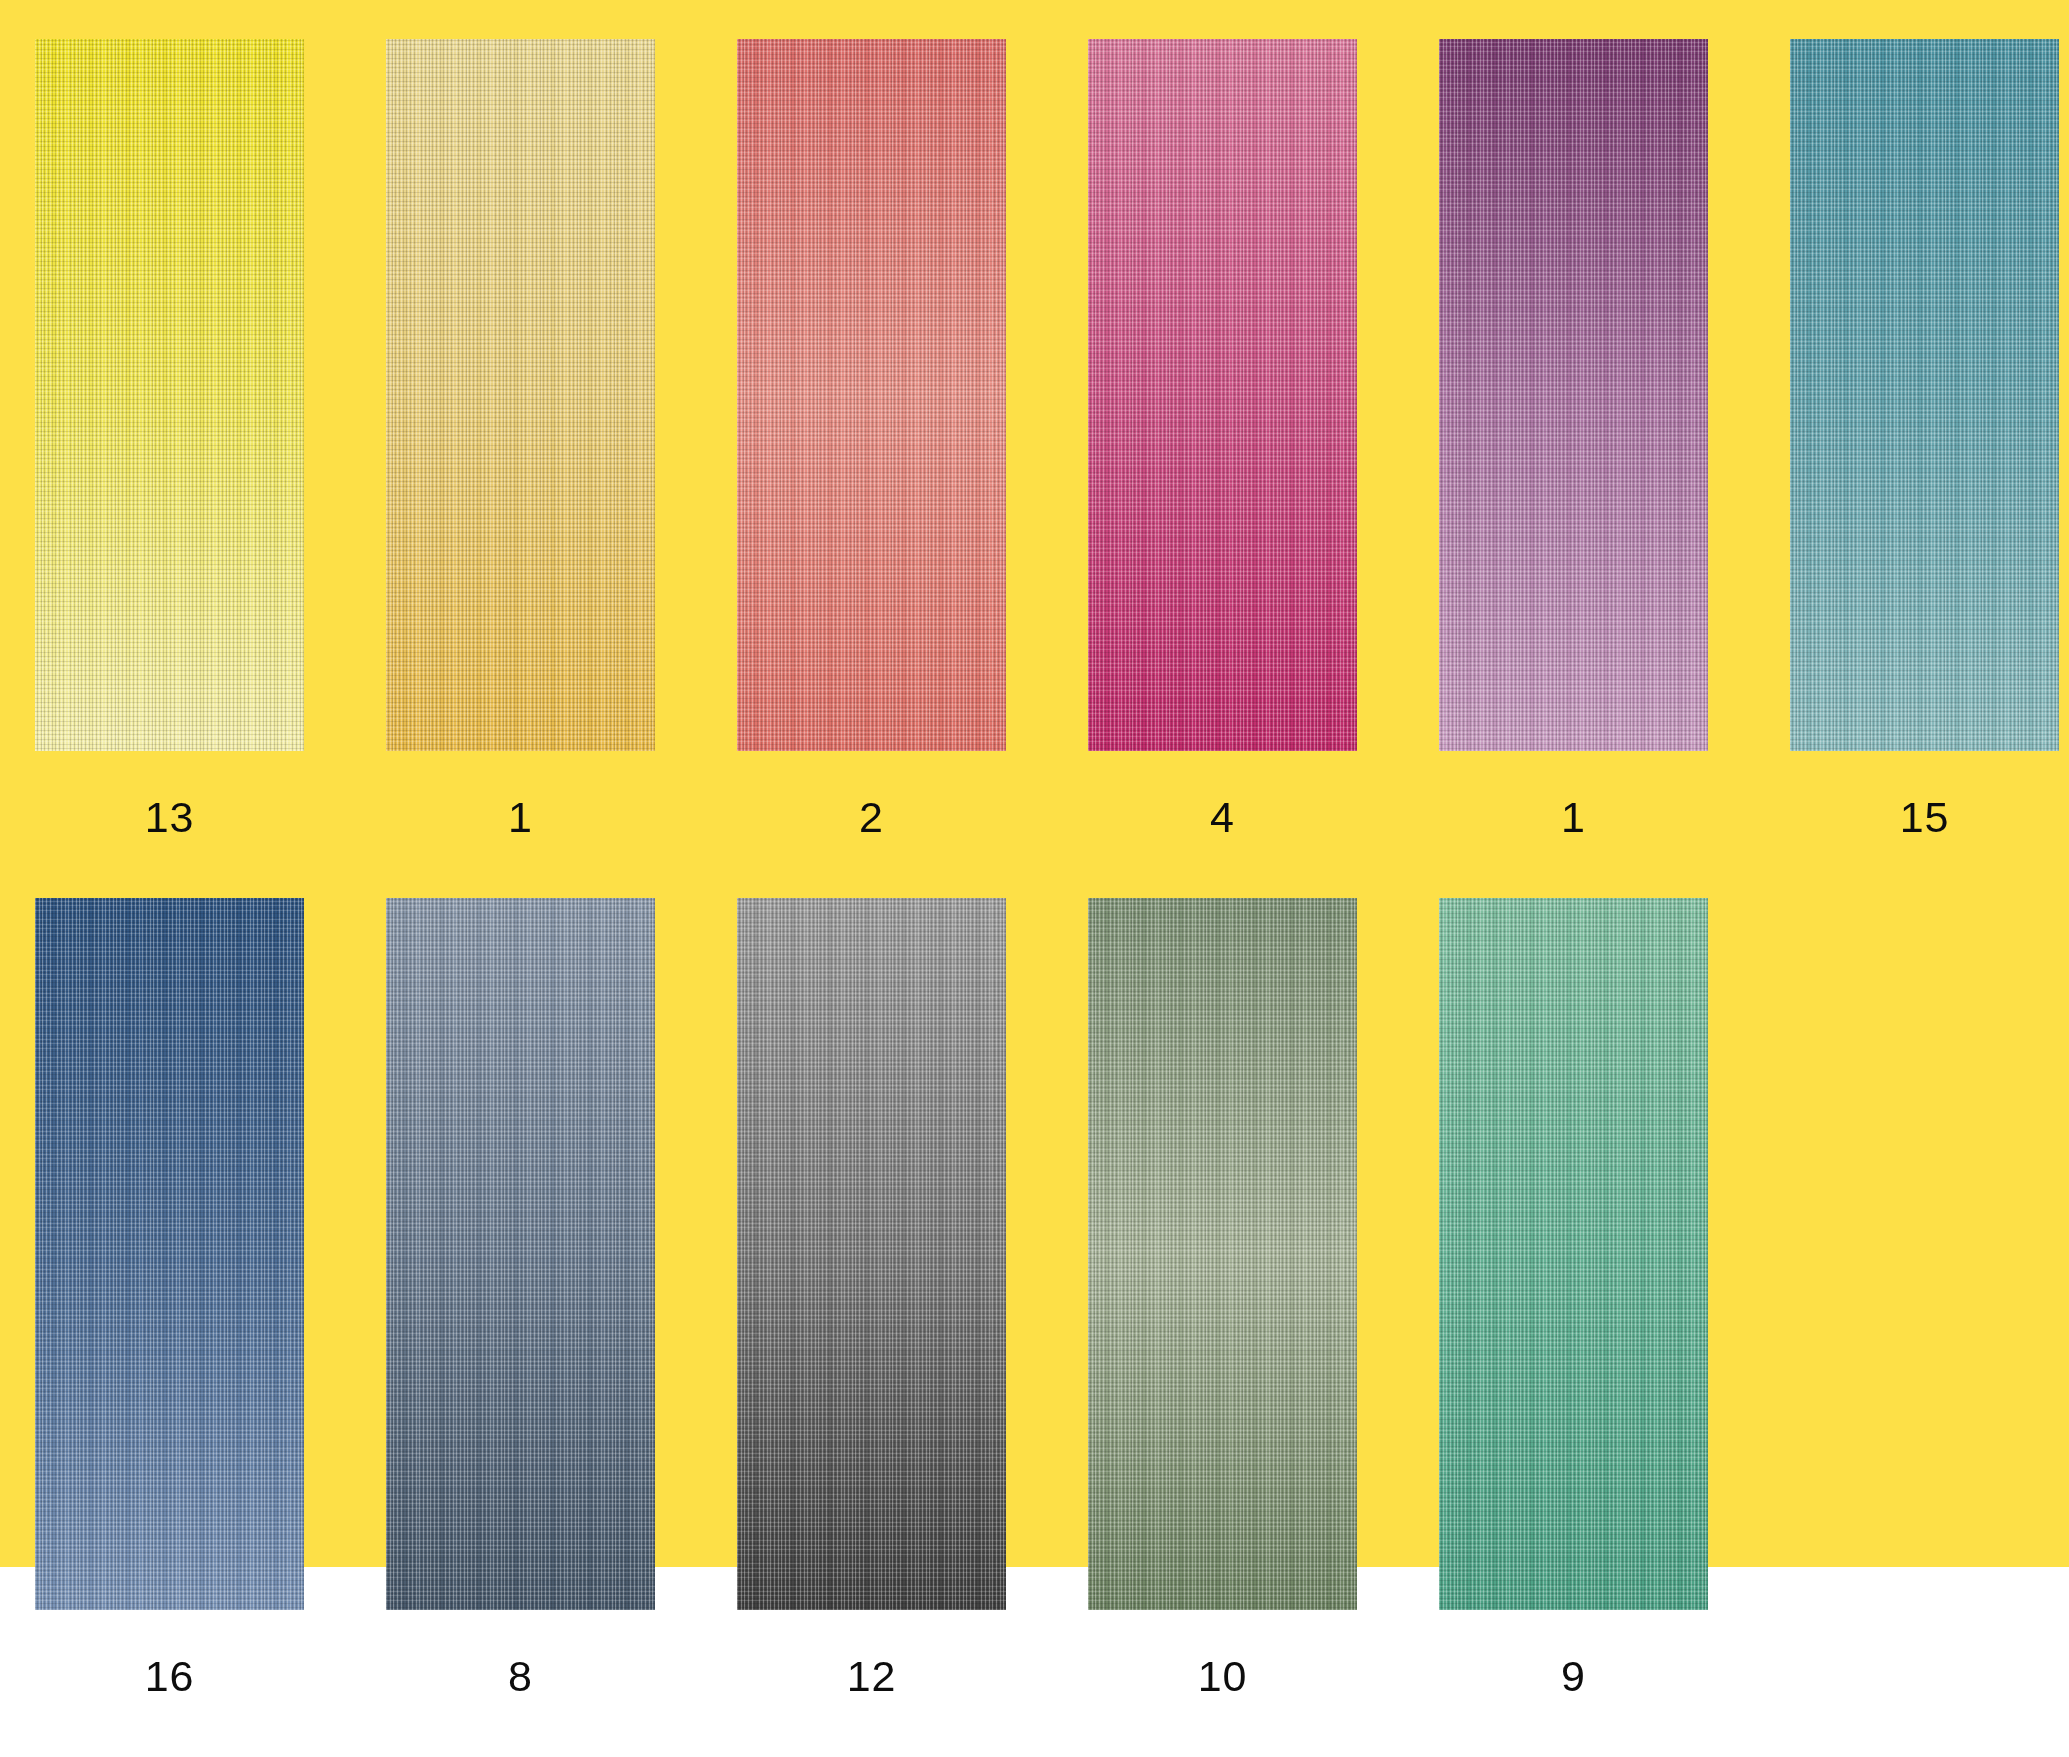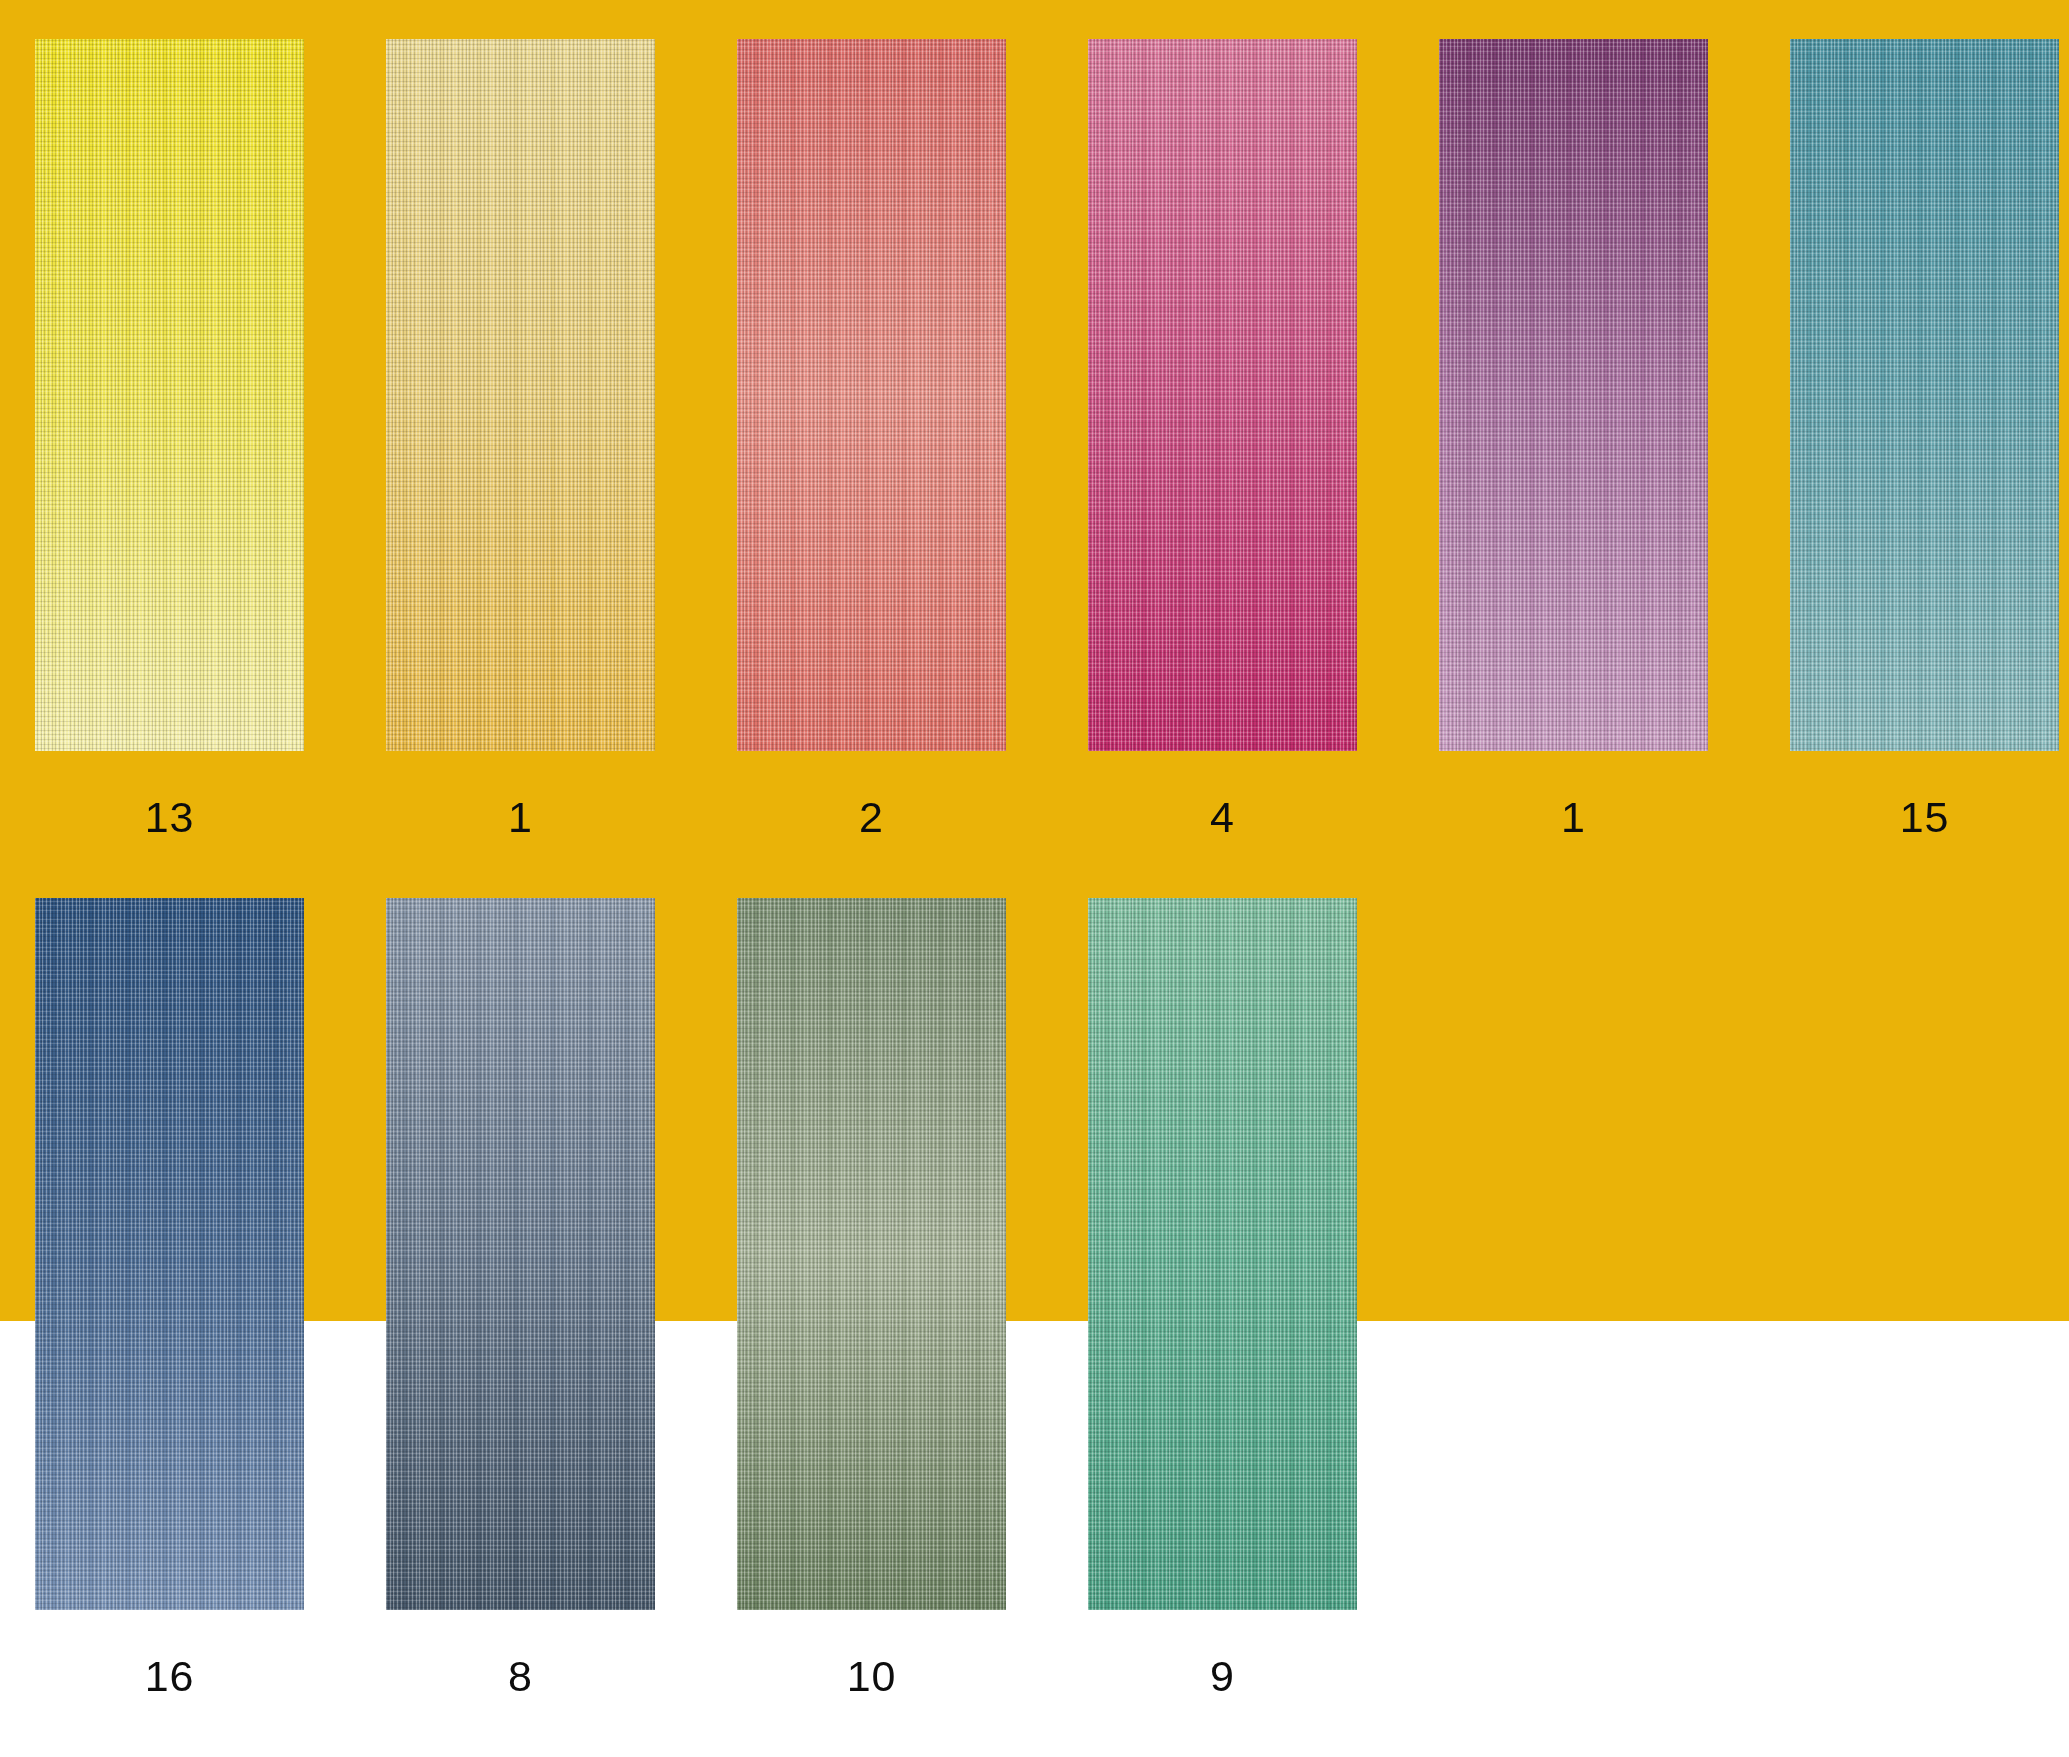--- a/index.html
+++ b/index.html
@@ -12,22 +12,22 @@
     width: 2069px;
     height: 1758px;
     font-family: "Liberation Sans", sans-serif;
     overflow: hidden;
     position: relative;
   }
 
   .swatch-sheet {
     position: relative;
     width: 2069px;
-    height: 1321px;
-    background: #eab308;
+    height: 1567px;
+    background: #fde047;
     box-sizing: border-box;
   }
 
   .swatch-row {
     position: absolute;
     left: 0;
     width: 2069px;
     display: flex;
     flex-direction: row;
     align-items: flex-start;
@@ -148,20 +148,24 @@
     <div class="swatch-cell">
       <div class="swatch-chip" title="denim blue" style="background-image: linear-gradient(rgb(47, 84, 128) 0%, rgb(78, 110, 150) 50%, rgb(122, 147, 182) 100%);"></div>
       <div class="swatch-label">16</div>
     </div>
 
     <div class="swatch-cell">
       <div class="swatch-chip" title="slate blue grey" style="background-image: linear-gradient(rgb(138, 152, 170) 0%, rgb(108, 125, 145) 50%, rgb(72, 89, 107) 100%);"></div>
       <div class="swatch-label">8</div>
     </div>
 
+    <div class="swatch-cell">
+      <div class="swatch-chip" title="heather grey" style="background-image: linear-gradient(rgb(157, 157, 157) 0%, rgb(123, 123, 123) 50%, rgb(65, 65, 65) 100%);"></div>
+      <div class="swatch-label">12</div>
+    </div>
 
     <div class="swatch-cell">
       <div class="swatch-chip" title="sage green" style="background-image: linear-gradient(rgb(125, 145, 117) 0%, rgb(169, 181, 155) 50%, rgb(110, 132, 99) 100%);"></div>
       <div class="swatch-label">10</div>
     </div>
 
 
     <div class="swatch-cell">
       <div class="swatch-chip" title="jade green" style="background-image: linear-gradient(rgb(129, 191, 161) 0%, rgb(102, 179, 150) 50%, rgb(77, 162, 134) 100%);"></div>
       <div class="swatch-label">9</div>

